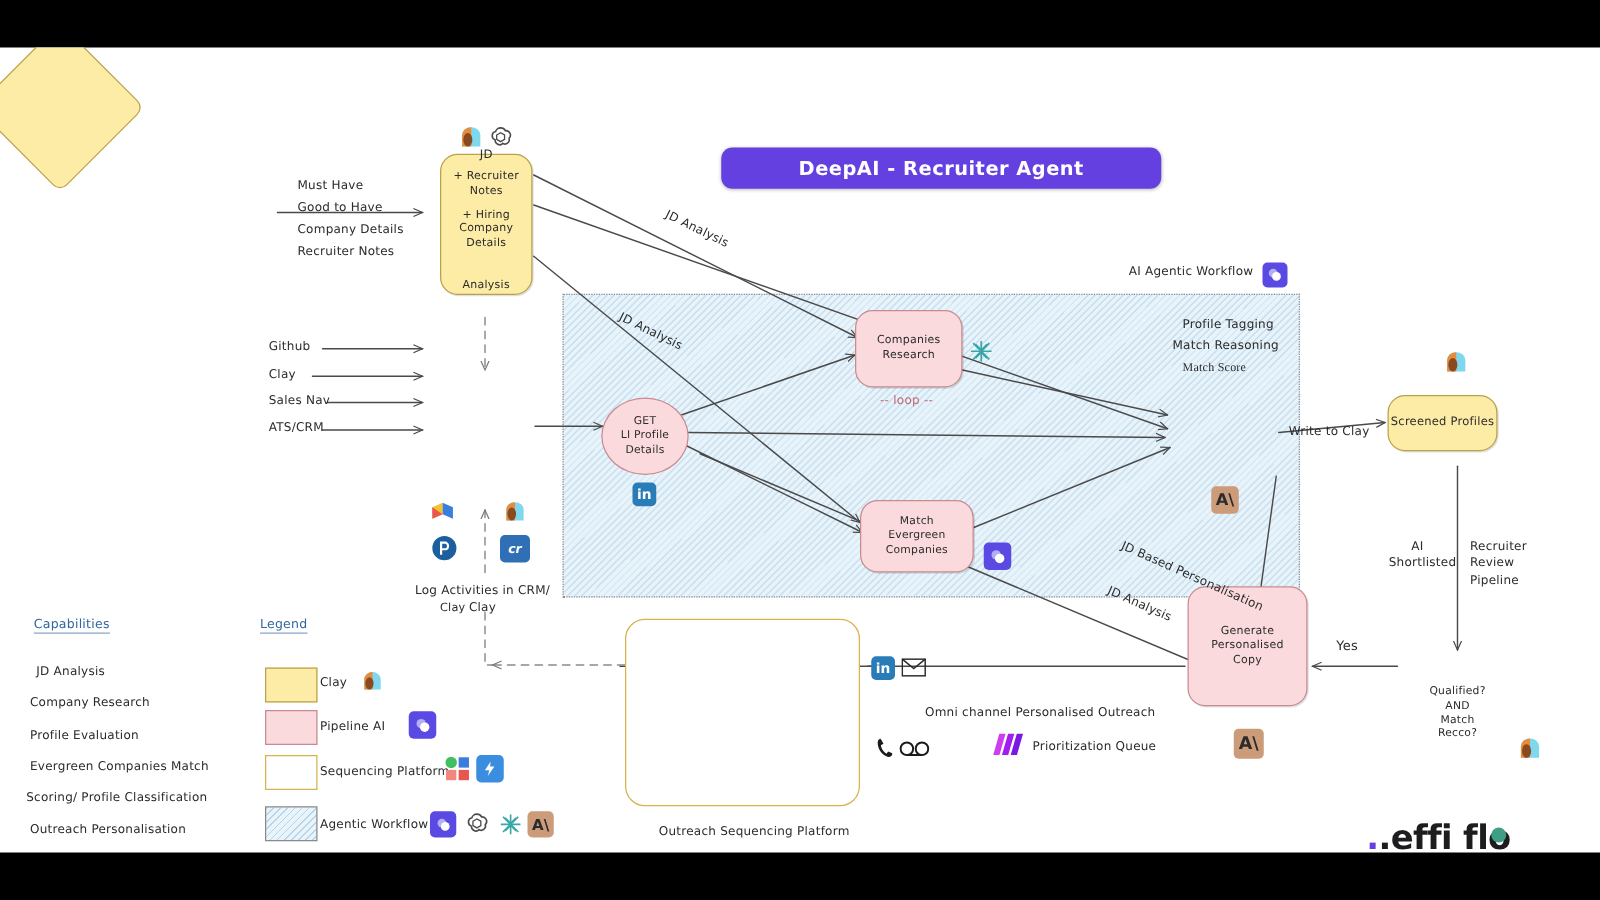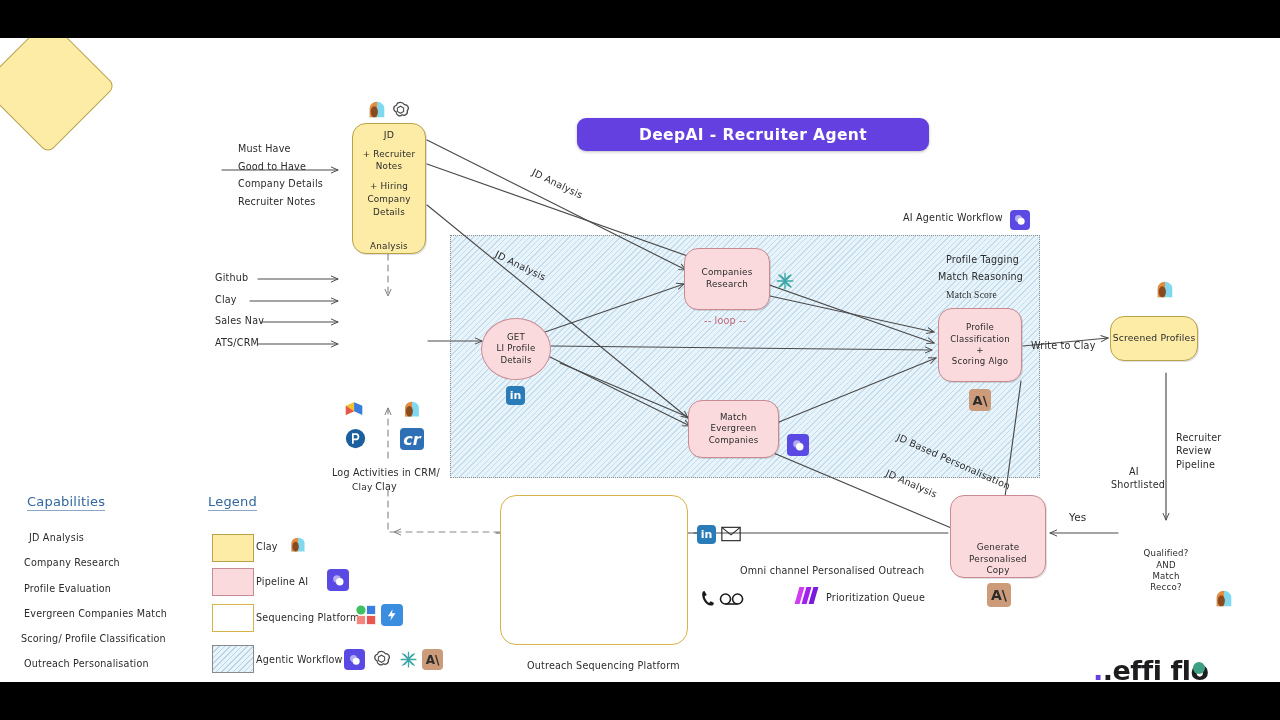--- a/index.html
+++ b/index.html
@@ -26,21 +26,21 @@
   .seq-node  { background:#ffffff; border:1.8px solid #d8b24a; border-radius:16px; }
   .diamond   { background:#fdeca6; border:1.6px solid #b9a24a; }
 
   .ttl { position:absolute; left:577px; top:80px; width:352px; height:33px;
          background:#6440e0; border-radius:9px; display:flex; align-items:center;
          justify-content:center; color:#fff; font-size:15.5px; font-weight:700;
          letter-spacing:.4px; box-shadow:0 1px 3px rgba(0,0,0,.25); }
 
   .lbl { position:absolute; color:#2b2b2b; font-size:9.6px; white-space:pre; }
   .lbl.n { white-space:normal; }
-  .hdr { position:absolute; font-size:13px; color:#31679e; border-bottom:1px solid #8aa7c8;
+  .hdr { position:absolute; font-size:10px; color:#31679e; border-bottom:1px solid #8aa7c8;
          padding-bottom:1px; }
   .cap { position:absolute; font-size:9.6px; color:#2b2b2b; }
 
   
   #agentic { position:absolute; left:450px; top:197px; width:590px; height:243px;
              border:1.4px dotted #8f8f8f;
              background-color:#e8f4fb;
              background-image:repeating-linear-gradient(135deg,
                 rgba(150,185,210,.40) 0px, rgba(150,185,210,.40) 1px,
                 rgba(255,255,255,0) 1px, rgba(255,255,255,0) 4px); }
@@ -148,22 +148,22 @@
   <div class="lbl hand" style="left:238px; top:105px;">Must Have</div>
   <div class="lbl hand" style="left:238px; top:123px;">Good to Have</div>
   <div class="lbl hand" style="left:238px; top:140px;">Company Details</div>
   <div class="lbl hand" style="left:238px; top:158px;">Recruiter Notes</div>
 
   <div class="lbl hand" style="left:215px; top:234px;">Github</div>
   <div class="lbl hand" style="left:215px; top:256px;">Clay</div>
   <div class="lbl hand" style="left:215px; top:277px;">Sales Nav</div>
   <div class="lbl hand" style="left:215px; top:299px;">ATS/CRM</div>
 
-  <div class="node clay-node" style="left:352px; top:85px; width:74px; height:131px;
-       flex-direction:column; justify-content:space-between; padding-top:5px;">
+  <div class="node clay-node" style="left:352px; top:85px; width:74px; height:113px;
+       flex-direction:column; justify-content:flex-end; padding-top:5px;">
     <span class="hand" style="font-size:9.4px;">JD</span>
     <span class="hand" style="font-size:8.8px; margin-top:6px;">+ Recruiter</span>
     <span class="hand" style="font-size:8.8px;">Notes</span>
     <span class="hand" style="font-size:8.8px; margin-top:7px;">+ Hiring</span>
     <span class="hand" style="font-size:8.8px;">Company</span>
     <span class="hand" style="font-size:8.8px;">Details</span>
     <span class="hand" style="font-size:8.8px; margin-top:22px;">Analysis</span>
   </div>
 
   <div class="ico" style="left:366px; top:62px; width:22px; height:20px;">
@@ -194,21 +194,21 @@
       <path d="M4 19 L4 9 A8 7 0 0 1 12 2 L12 19 Z" fill="#e78b3c"></path>
       <ellipse cx="9" cy="13" rx="4" ry="6" fill="#8a4a20"></ellipse>
     </svg>
   </div>
   <div class="ico" style="left:345px; top:390px; width:21px; height:21px;">
     <svg viewBox="0 0 24 24" width="21" height="21">
       <circle cx="12" cy="12" r="11" fill="#1c5f9e"></circle>
       <path d="M9 18 L9 7 L13.5 7 A3.3 3.3 0 0 1 13.5 13 L9.6 13" fill="none" stroke="#fff" stroke-width="2"></path>
     </svg>
   </div>
-  <div class="ico ico-sq crm" style="left:400px; top:390px; width:24px; height:22px; font-size:16px;">cr</div>
+  <div class="ico ico-sq crm" style="left:400px; top:390px; width:24px; height:22px; font-size:10px;">cr</div>
 
   <div class="lbl hand n" style="left:331px; top:428px; width:110px; text-align:center; line-height:1.45;">Log Activities in CRM/
 Clay</div>
 
   <div class="node rel-ellipse" style="left:481px; top:280px; width:70px; height:62px; flex-direction:column;">
     <span class="hand" style="font-size:8.6px; white-space:pre-line;">GET
 LI Profile
 Details</span>
   </div>
   <div class="ico ico-sq linkedin" style="left:506px; top:348px; width:19px; height:19px; font-size:11px;">in</div>
@@ -237,26 +237,20 @@
     <svg viewBox="0 0 24 24" width="15" height="15">
       <circle cx="9.5" cy="9.5" r="6" fill="#fff" opacity=".55"></circle>
       <circle cx="14" cy="14" r="6" fill="#fff"></circle>
     </svg>
   </div>
 
   <div class="lbl hand" style="left:946px; top:216px;">Profile Tagging</div>
   <div class="lbl hand" style="left:938px; top:233px;">Match Reasoning</div>
   <div class="lbl hand" style="left:946px; top:251px;font-family:Liberation Serif, serif;">Match Score</div>
 
-  <div class="node rel-node" style="left:938px; top:270px; width:84px; height:74px; flex-direction:column;">
-    <span class="hand" style="font-size:8.6px; white-space:pre-line;">Profile
-Classification
-+
-Scoring Algo</span>
-  </div>
   <div class="ico ico-sq anthropic" style="left:969px; top:351px; width:22px; height:22px; font-size:13px;">A\</div>
 
   <div class="lbl hand" style="left:903px; top:174px;">AI Agentic Workflow</div>
   <div class="ico ico-sq relai" style="left:1010px; top:172px; width:20px; height:20px;">
     <svg viewBox="0 0 24 24" width="14" height="14">
       <circle cx="9.5" cy="9.5" r="6" fill="#fff" opacity=".55"></circle>
       <circle cx="14" cy="14" r="6" fill="#fff"></circle>
     </svg>
   </div>
 
@@ -280,21 +274,21 @@
 Recco?</span>
   </div>
   <div class="ico" style="left:1213px; top:551px; width:22px; height:20px;">
     <svg viewBox="0 0 24 22" width="22" height="20">
       <path d="M4 19 L4 9 A8 7 0 0 1 20 9 L20 19 Z" fill="#7fd8ee"></path>
       <path d="M4 19 L4 9 A8 7 0 0 1 12 2 L12 19 Z" fill="#e78b3c"></path>
       <ellipse cx="9" cy="13" rx="4" ry="6" fill="#8a4a20"></ellipse>
     </svg>
   </div>
 
-  <div class="node rel-node" style="left:950px; top:457px; width:96px; height:83px; flex-direction:column;justify-content:flex-end;">
+  <div class="node rel-node" style="left:950px; top:431px; width:96px; height:96px; flex-direction:column;">
     <span class="hand" style="font-size:8.8px; white-space:pre-line;">Generate
 Personalised
 Copy</span>
   </div>
   <div class="ico ico-sq anthropic" style="left:987px; top:545px; width:24px; height:24px; font-size:14px;">A\</div>
 
   <div class="seq-node" style="position:absolute; left:500px; top:457px; width:188px; height:150px;">
     
   </div>
   <div class="lbl hand" style="left:527px; top:622px;">Outreach Sequencing Platform</div>
@@ -324,21 +318,21 @@
       <i style="background:#7a1ae0;"></i>
   </div>
   <div class="lbl hand" style="left:826px; top:554px;">Prioritization Queue</div>
   <div class="lbl hand" style="left:740px; top:527px;">Omni channel Personalised Outreach</div>
 
   <div class="lbl hand" style="left:530px; top:140px; transform:rotate(26deg);">JD Analysis</div>
   <div class="lbl hand" style="left:493px; top:222px; transform:rotate(26deg);">JD Analysis</div>
   <div class="lbl hand" style="left:892px; top:418px; transform:rotate(24deg);">JD Based Personalisation</div>
   <div class="lbl hand" style="left:884px; top:440px; transform:rotate(24deg);">JD Analysis</div>
   <div class="lbl hand" style="left:1031px; top:302px;">Write to Clay</div>
-  <div class="lbl hand n" style="left:1111px; top:393px; width:46px; text-align:center; line-height:1.4;margin-top:34px;">AI
+  <div class="lbl hand n" style="left:1111px; top:393px; width:46px; text-align:center; line-height:1.4;">AI
 Shortlisted</div>
   <div class="lbl hand n" style="left:1176px; top:393px; width:52px; line-height:1.4;">Recruiter
 Review
 Pipeline</div>
   <div class="lbl hand" style="left:1069px; top:473px; font-size:10.4px;">Yes</div>
   <div class="lbl hand" style="left:352px; top:444px; font-size:9px;">Clay</div>
 
   <div class="hdr hand" style="left:27px; top:456px;">Capabilities</div>
   <div class="cap hand" style="left:29px; top:494px;">JD Analysis</div>
   <div class="cap hand" style="left:24px; top:519px;">Company Research</div>

